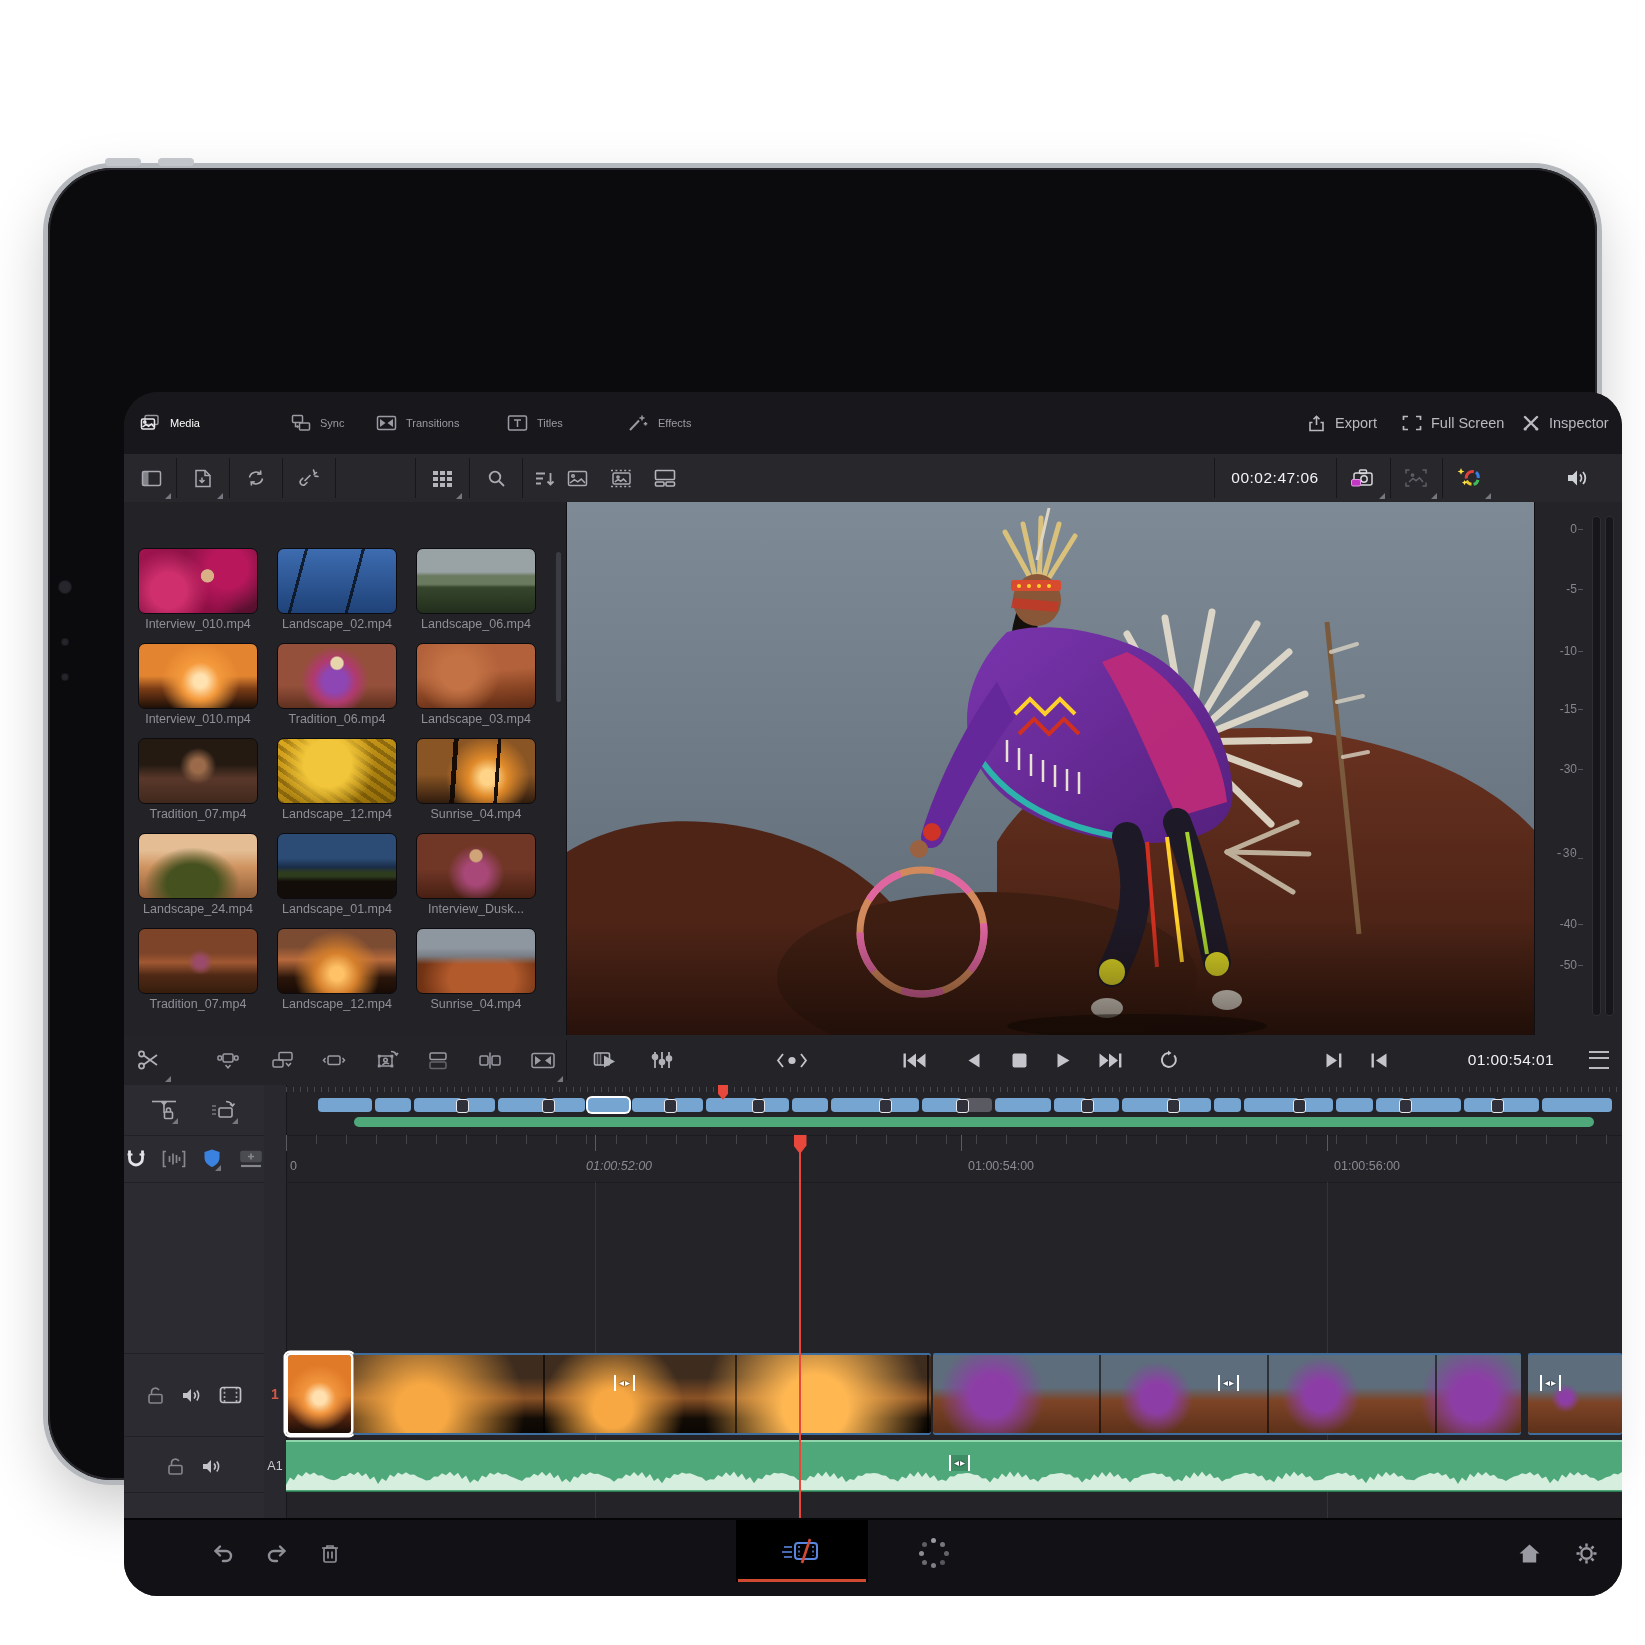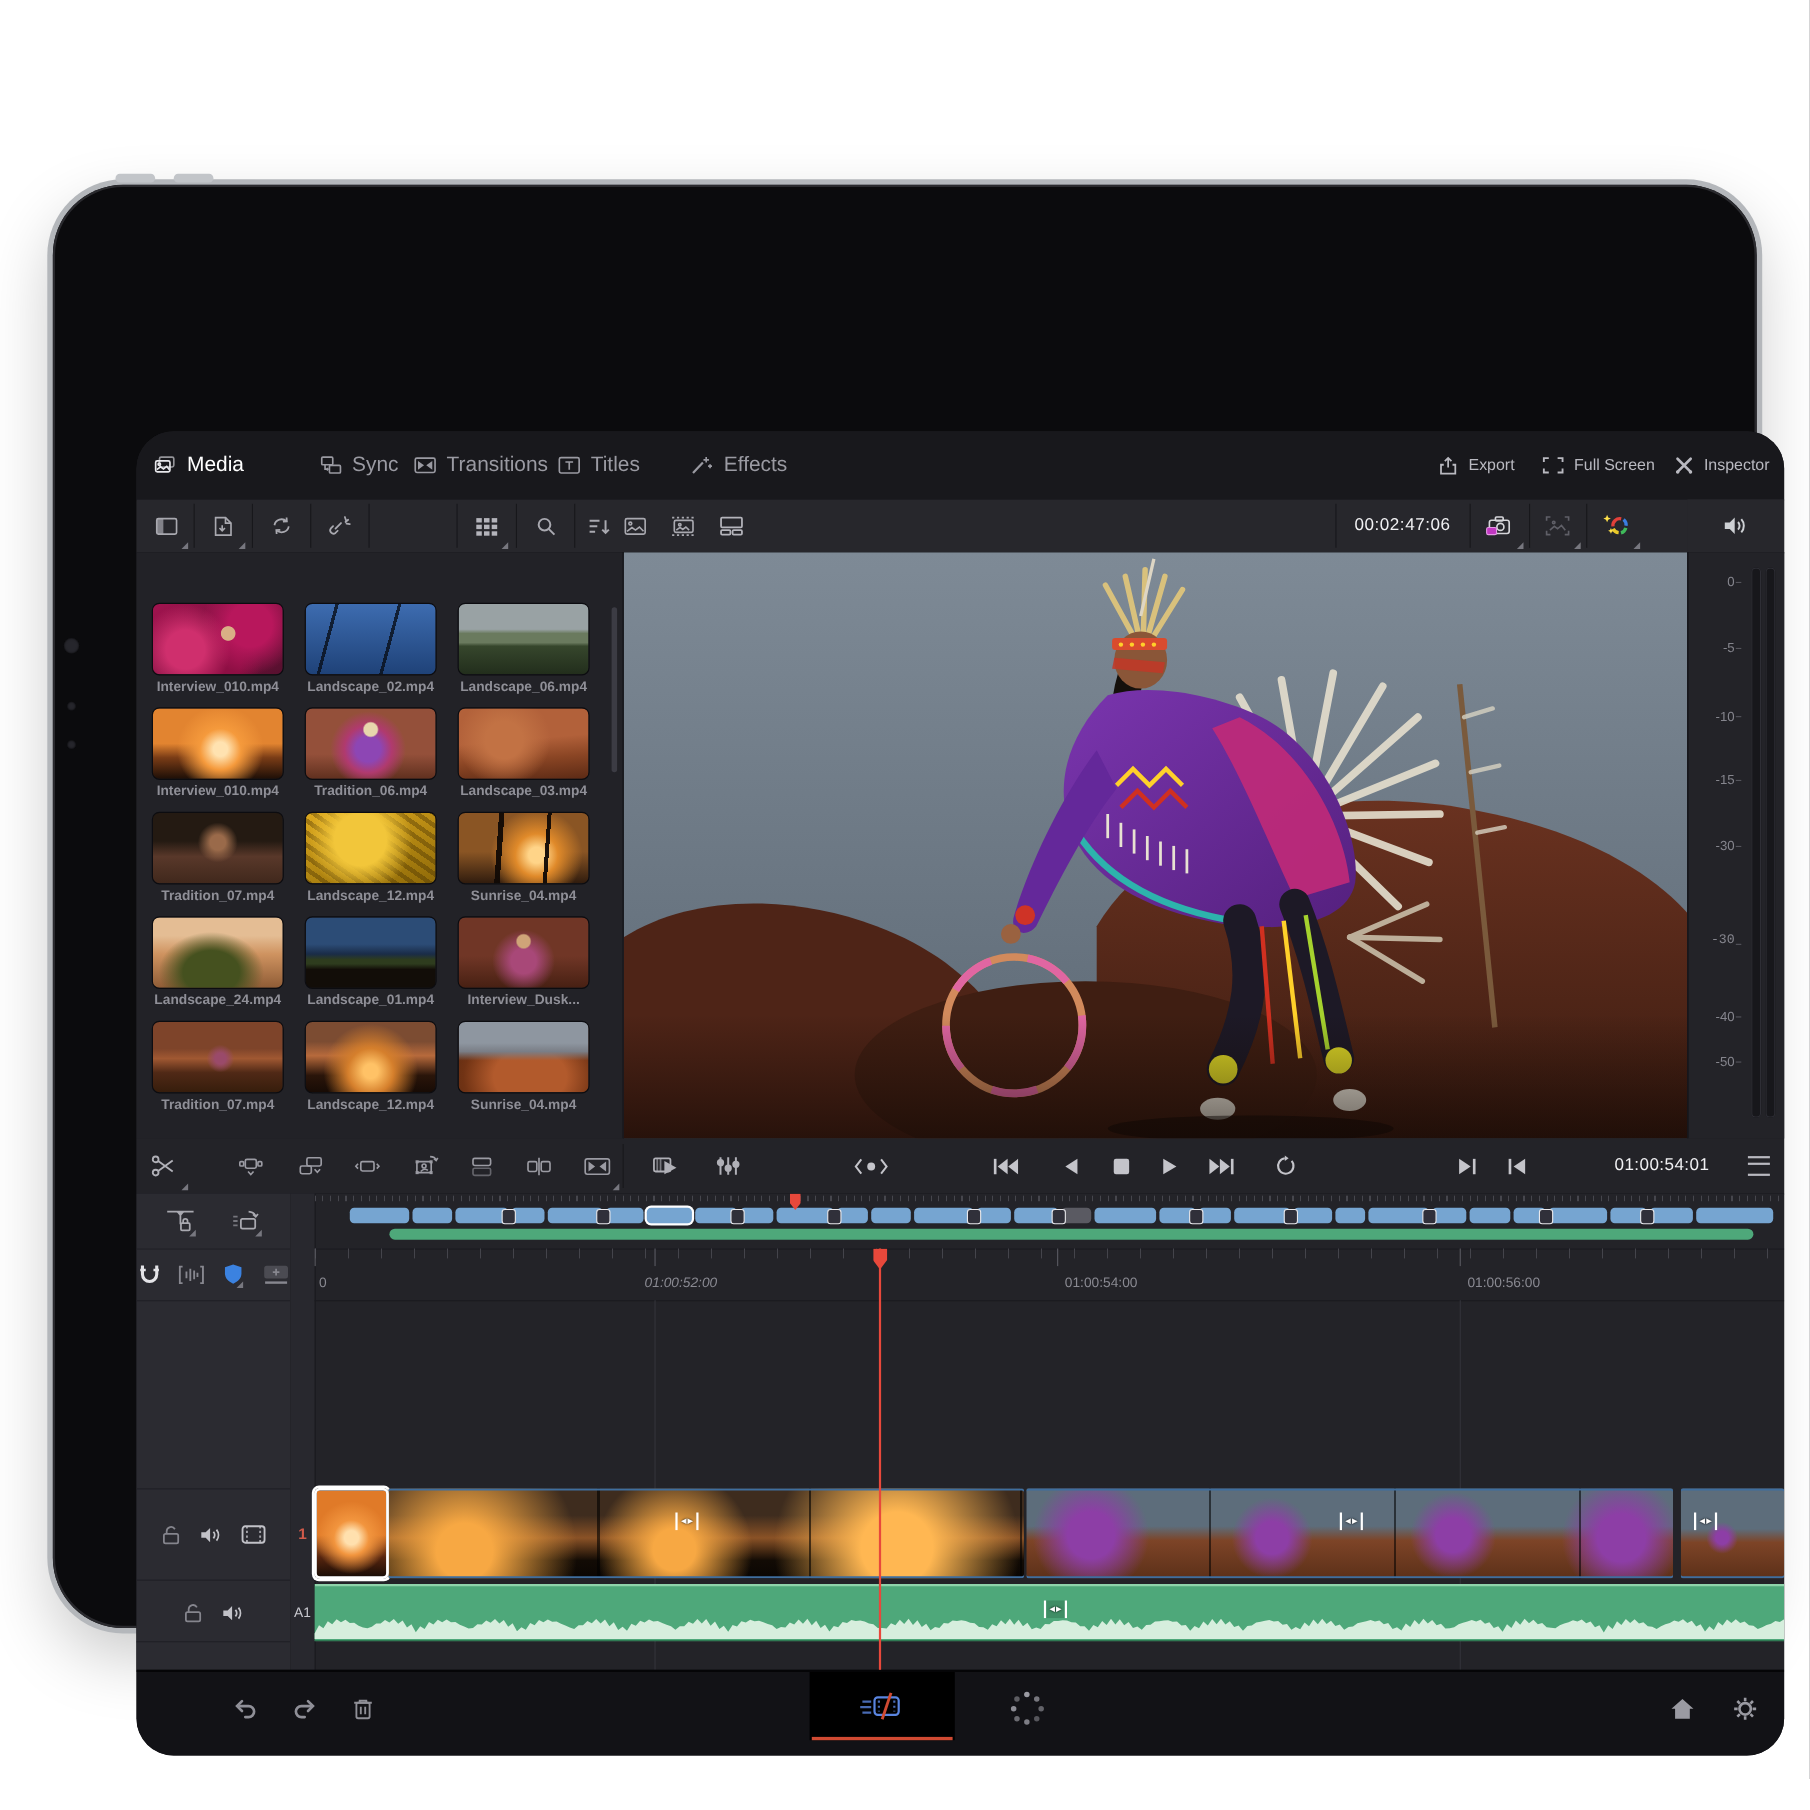--- a/index.html
+++ b/index.html
@@ -9,35 +9,35 @@
   .device{position:absolute;left:48px;top:168px;width:1549px;height:1312px;background:#0b0b0d;border-radius:64px;
           box-shadow:0 0 0 5px #b4b7bb, inset 0 0 0 2px #2a2a2e, 0 24px 60px rgba(0,0,0,.22);}
   .hwbtn{position:absolute;background:#c2c5c9;border-radius:4px;}
   .camdot{position:absolute;border-radius:50%;background:#26262c;box-shadow:inset 0 0 2px #000;}
   .screen{position:absolute;left:76px;top:224px;width:1498px;height:1204px;background:#1e1e22;border-radius:34px;overflow:hidden;}
   
   .ic{display:flex;align-items:center;justify-content:center;}
   .crn::after{content:"";position:absolute;right:3px;bottom:3px;width:0;height:0;border-style:solid;border-width:0 0 6px 6px;border-color:transparent transparent #77777f transparent;}
   
   .tabbar{position:absolute;left:0;top:0;width:100%;height:62px;background:#18181c;border-bottom:1px solid #0b0b0e;}
-  .tab{position:absolute;top:0;height:62px;display:flex;align-items:center;gap:9px;color:#9a9aa2;font-size:19px;}
+  .tab{position:absolute;top:0;height:62px;display:flex;align-items:center;gap:9px;color:#9a9aa2;font-size:11px;}
   .tab.active{color:#fff;}
   .proj{position:absolute;top:0;height:62px;left:560px;width:420px;display:flex;align-items:center;justify-content:center;color:#ececf0;font-weight:bold;font-size:15.5px;}
   .actbtn{position:absolute;top:0;height:62px;display:flex;align-items:center;gap:9px;color:#b9b9c0;font-size:14.5px;}
   
   .row2{position:absolute;left:0;top:62px;width:100%;height:48px;background:#27272c;border-bottom:1px solid #101014;}
   .cell{position:absolute;top:0;height:48px;}
   .vdiv{position:absolute;top:4px;height:40px;width:1px;background:#17171b;}
   .tc-box{position:absolute;top:0;height:48px;display:flex;align-items:center;justify-content:center;color:#f2f2f4;font-size:15.5px;letter-spacing:.5px;}
   .vtitle{position:absolute;top:0;height:48px;display:flex;align-items:center;justify-content:center;gap:8px;color:#d9d9de;font-size:14.5px;}
   .caret{width:0;height:0;border-left:5px solid transparent;border-right:5px solid transparent;border-top:6px solid #8e8e96;margin-top:6px;}
   
   .mpanel{position:absolute;left:0;top:110px;width:442px;height:533px;background:#222227;border-right:1px solid #101014;}
   .crumb{position:absolute;left:0;top:0;width:100%;height:38px;border-bottom:1px solid #121216;display:flex;align-items:center;padding-left:16px;box-sizing:border-box;color:#cfcfd4;font-size:14.5px;}
-  .grid{position:absolute;left:14px;top:46px;width:400px;display:grid;grid-template-columns:repeat(3,120px);column-gap:19px;row-gap:12px;font-weight:bold;}
+  .grid{position:absolute;left:14px;top:46px;width:400px;display:grid;grid-template-columns:repeat(3,120px);column-gap:19px;row-gap:12px;}
   .mcell{width:120px;}
   .th{width:120px;height:66px;border-radius:7px;border:1px solid #0c0c10;box-sizing:border-box;}
   .fn{margin-top:3px;text-align:center;color:#8f8f97;font-size:12.5px;white-space:nowrap;overflow:hidden;}
   .sbar{position:absolute;right:5px;top:50px;width:5px;height:150px;border-radius:3px;background:#3c3c44;}
   
   .viewer{position:absolute;left:443px;top:110px;width:967px;height:533px;background:#0e0e10;overflow:hidden;}
   .viewer svg{display:block;}
   
   .meters{position:absolute;left:1410px;top:110px;width:88px;height:533px;background:#232328;border-left:1px solid #101014;}
   .mlabel{position:absolute;right:46px;color:#85858d;font-size:12px;text-align:right;}

